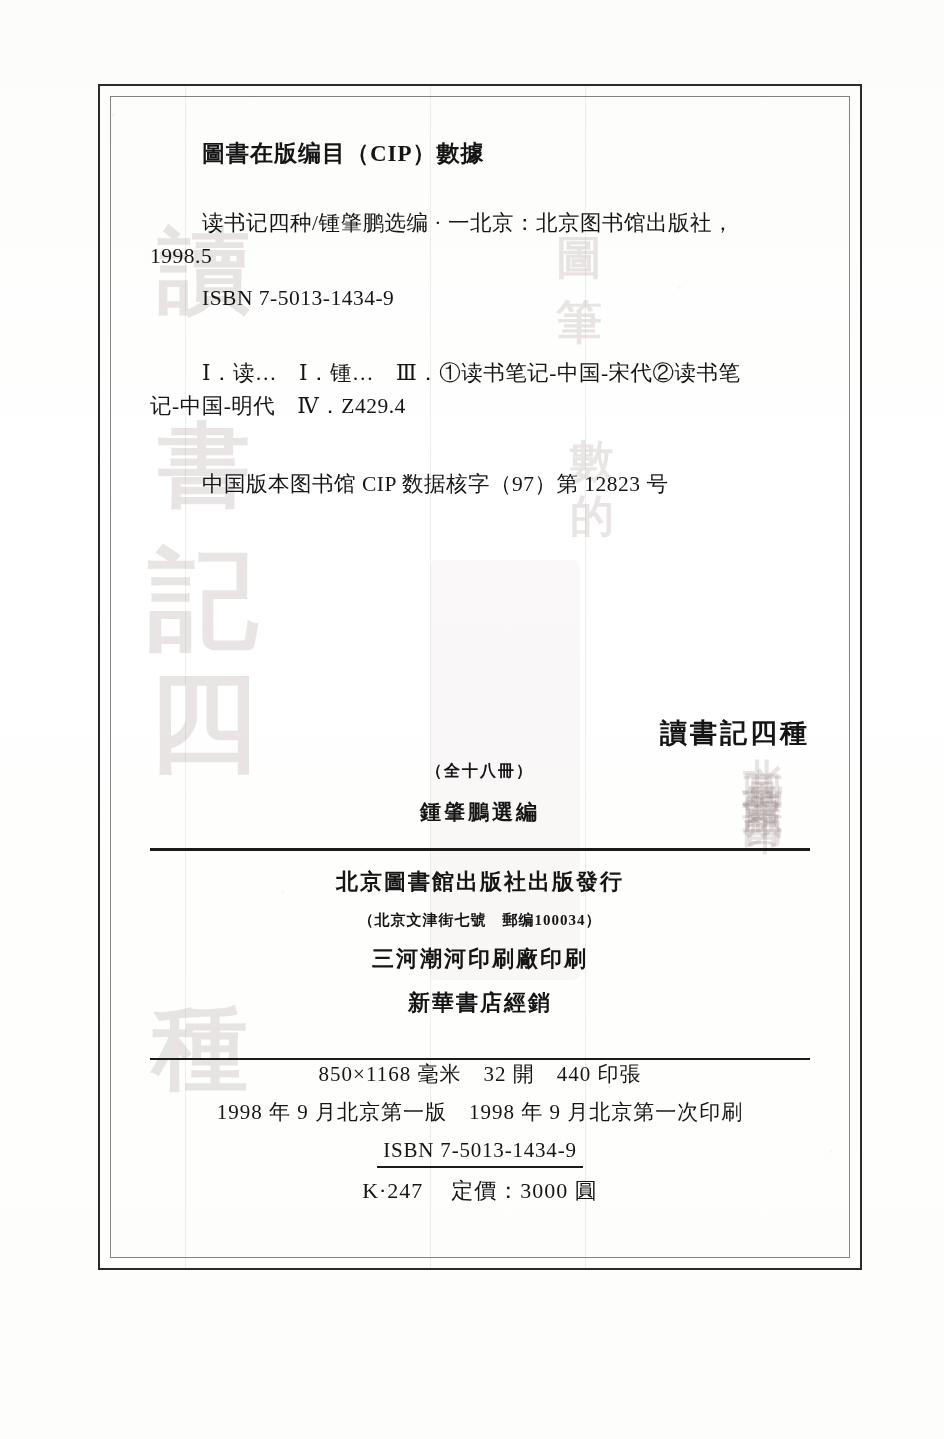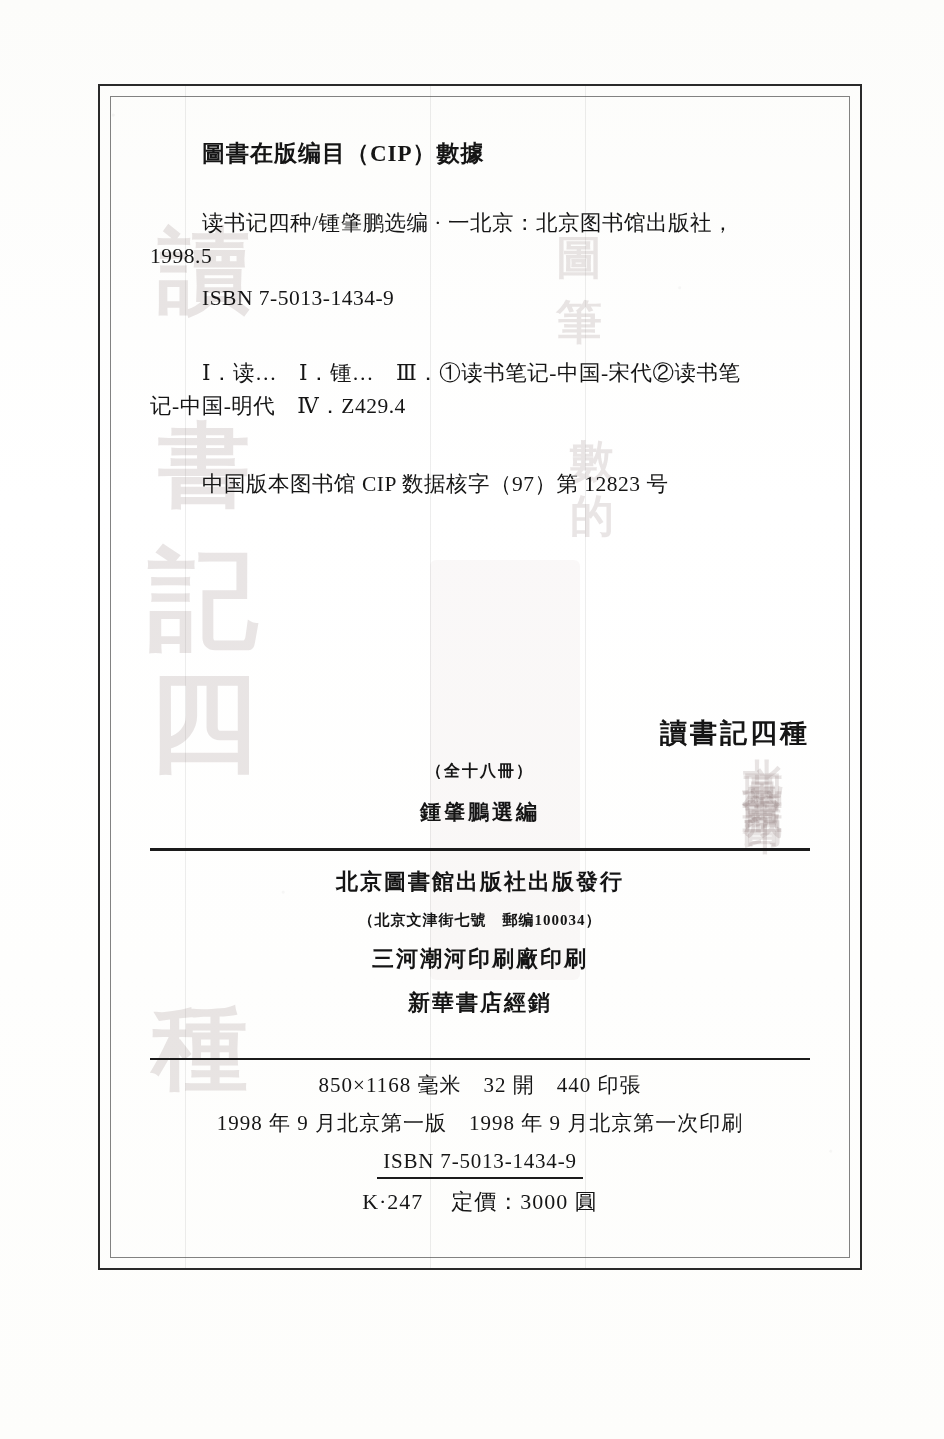--- a/index.html
+++ b/index.html
@@ -155,21 +155,21 @@
     font-weight: 700;
     letter-spacing: 2px;
     margin: 0 0 14px 0;
     font-size: 22px;
   }
   .pub-line.small {
     font-size: 15px;
     letter-spacing: 1px;
   }
   .spec-block {
-    padding-top: 11px;
+    padding-top: 0;
     font-family: Liberation Serif, serif;
   }
   .spec-line {
     font-size: 21px;
     letter-spacing: 1px;
     margin: 0 0 10px 0;
   }
   .isbn-wrap {
     display: inline-block;
     padding: 0 6px 3px 6px;

